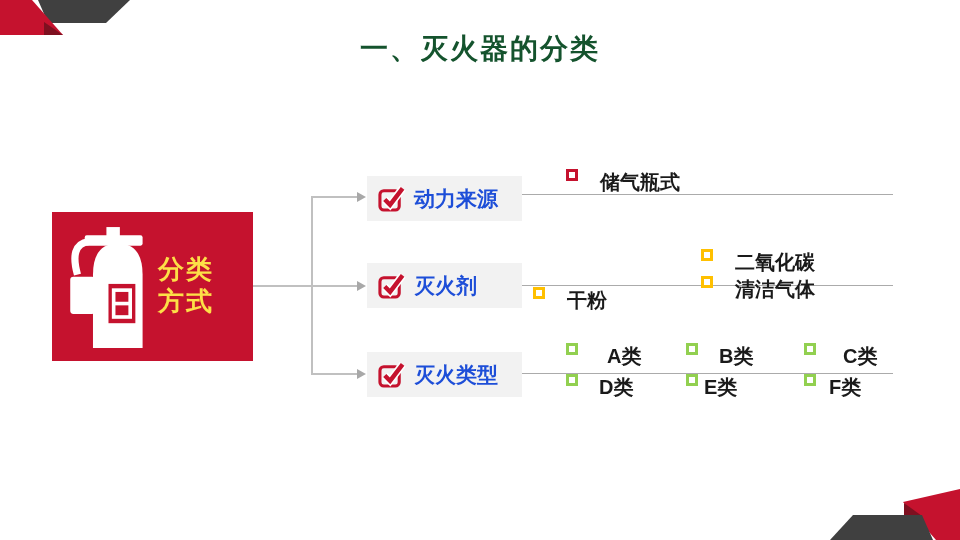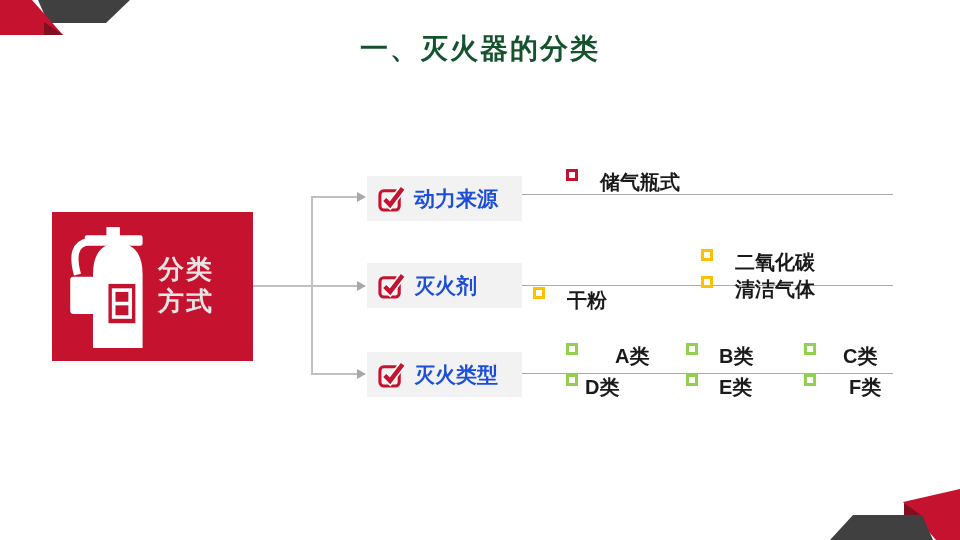--- a/index.html
+++ b/index.html
@@ -3,21 +3,21 @@
 <meta charset="utf-8">
 <style>
   html,body{margin:0;padding:0;background:#fff;}
   .slide{position:relative;width:960px;height:540px;background:#ffffff;overflow:hidden;
          font-family:"Liberation Sans","DejaVu Sans",sans-serif;}
   .corner{position:absolute;}
   .title{position:absolute;top:30px;left:0;width:960px;text-align:center;
          font-size:28px;font-weight:bold;color:#14532d;letter-spacing:2px;}
   .root-box{position:absolute;left:52px;top:212px;width:201px;height:149px;background:#C5122E;}
   .root-icon{position:absolute;left:16px;top:13px;overflow:visible;}
-  .root-label{position:absolute;left:106px;top:41px;color:#e5e5e5;font-size:26px;
+  .root-label{position:absolute;left:106px;top:41px;color:#fde047;font-size:26px;
               font-weight:bold;line-height:32px;letter-spacing:2px;}
   .cline{position:absolute;background:#C0C0C0;}
   .arrowhead{position:absolute;width:0;height:0;border-left:9px solid #A8A8A8;
              border-top:5px solid transparent;border-bottom:5px solid transparent;}
   .group-box{position:absolute;left:367px;width:155px;height:45px;background:#F2F2F2;
              display:flex;align-items:center;padding-left:11px;box-sizing:border-box;}
   .checkbox-icon{overflow:visible;margin-right:9px;flex:0 0 auto;}
   .group-label{font-size:21px;font-weight:bold;color:#1d4ed8;white-space:nowrap;}
   .divider{position:absolute;left:522px;width:371px;height:1px;background:#ABABAB;}
   .item{position:absolute;height:26px;display:flex;align-items:flex-start;}
@@ -110,36 +110,36 @@
     <span class="bullet" style="border-color: rgb(255, 192, 0);"></span>
     <span class="item-text">干粉</span>
   </div>
   <div class="item" style="left:701px;top:276px">
     <span class="bullet" style="border-color: rgb(255, 192, 0);"></span>
     <span class="item-text">清洁气体</span>
   </div>
 
   <div class="item" style="left:566px;top:343px">
     <span class="bullet" style="border-color: rgb(146, 208, 80);"></span>
-    <span class="item-text" style="margin-left:37px">A类</span>
+    <span class="item-text" style="margin-left:29px">A类</span>
   </div>
   <div class="item" style="left:686px;top:343px">
     <span class="bullet" style="border-color: rgb(146, 208, 80);"></span>
     <span class="item-text" style="margin-left:21px">B类</span>
   </div>
   <div class="item" style="left:804px;top:343px">
     <span class="bullet" style="border-color: rgb(146, 208, 80);"></span>
     <span class="item-text" style="margin-left:27px">C类</span>
   </div>
   <div class="item" style="left:566px;top:374px">
     <span class="bullet" style="border-color: rgb(146, 208, 80);"></span>
-    <span class="item-text" style="margin-left:7px">D类</span>
+    <span class="item-text" style="margin-left:21px">D类</span>
   </div>
   <div class="item" style="left:686px;top:374px">
     <span class="bullet" style="border-color: rgb(146, 208, 80);"></span>
-    <span class="item-text" style="margin-left:21px">E类</span>
+    <span class="item-text" style="margin-left:6px">E类</span>
   </div>
   <div class="item" style="left:804px;top:374px">
     <span class="bullet" style="border-color: rgb(146, 208, 80);"></span>
-    <span class="item-text" style="margin-left:33px">F类</span>
+    <span class="item-text" style="margin-left:13px">F类</span>
   </div>
 
 </div>
 
 </body></html>

